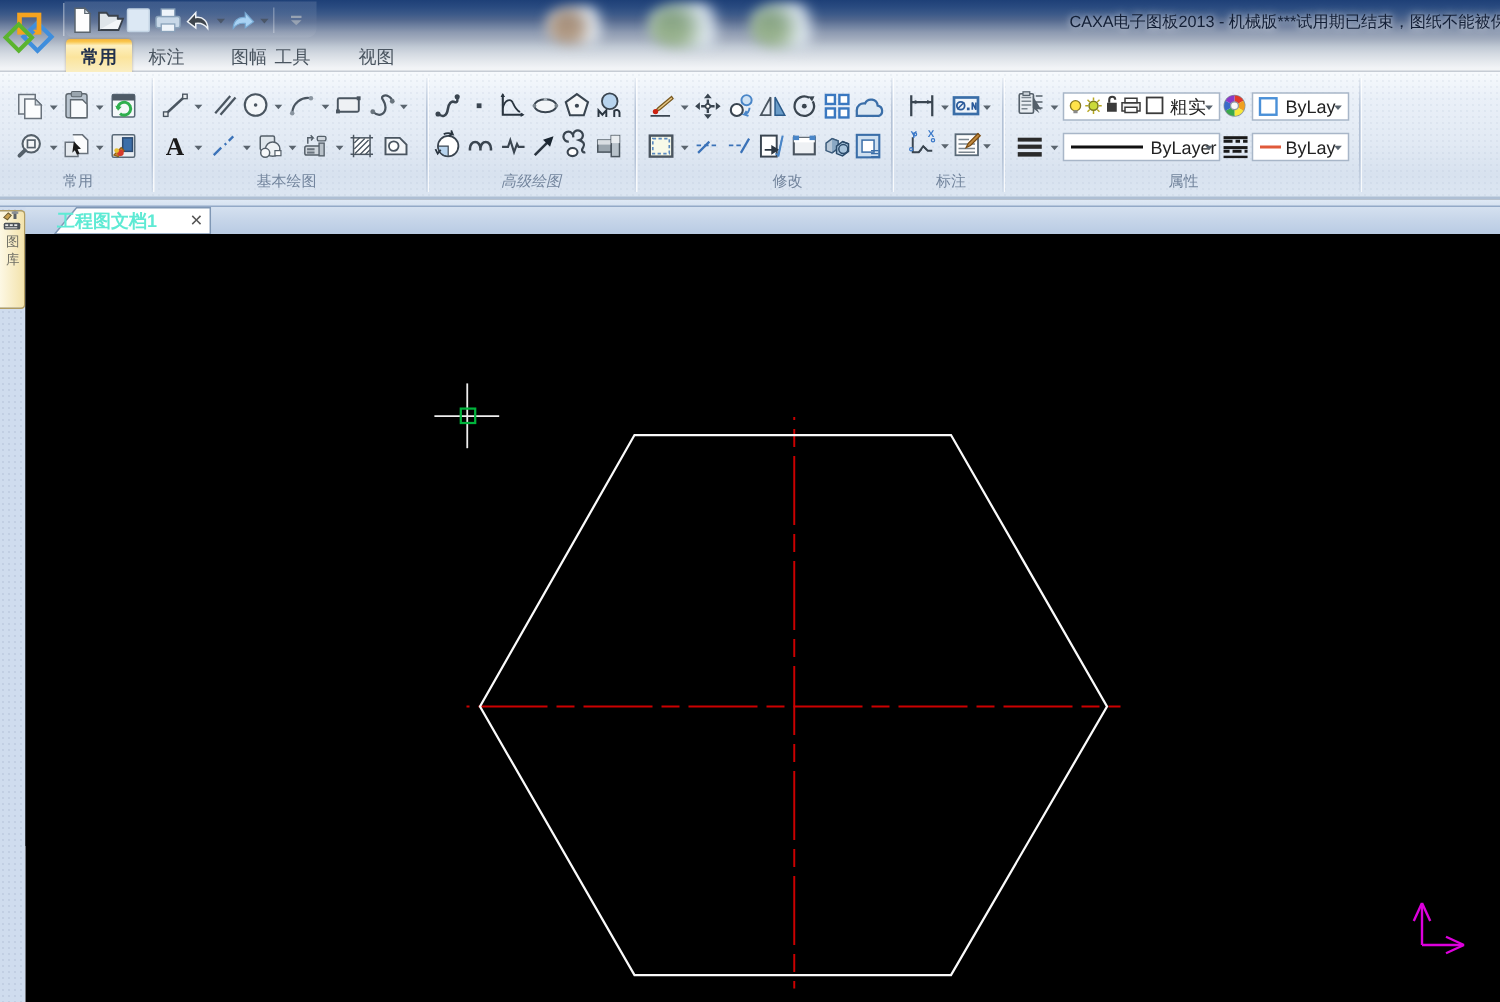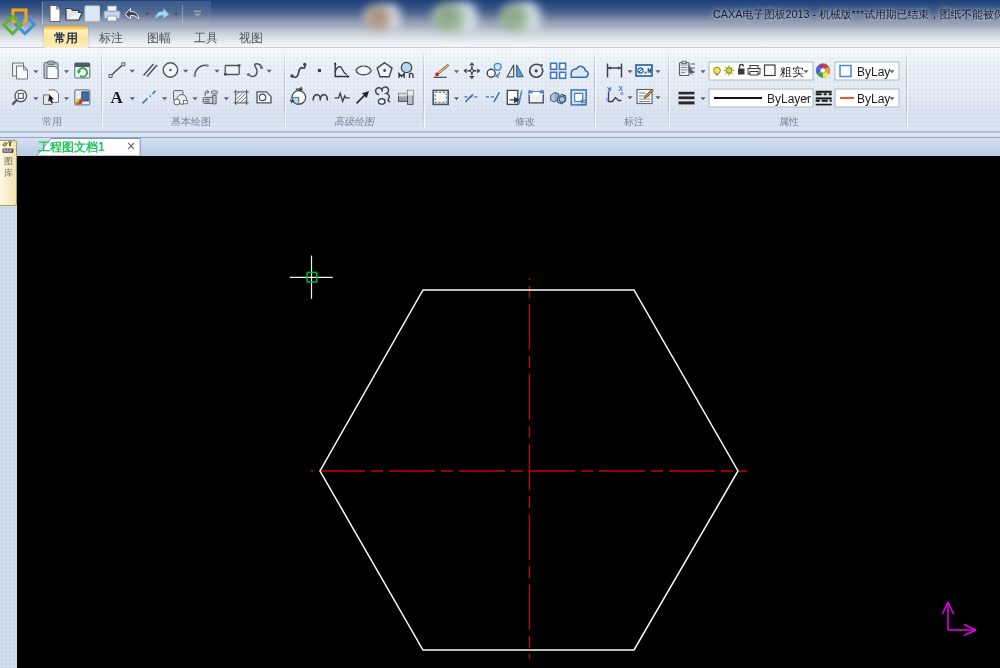--- a/index.html
+++ b/index.html
@@ -34,21 +34,21 @@
   #ribbonline{left:0;top:131px;width:1000px;height:2px;background:#aebfd4;}
   .gsep{top:52px;width:1px;height:76px;background:linear-gradient(180deg,rgba(160,175,198,.15),#b4c2d6 30%,#b4c2d6 70%,rgba(160,175,198,.15));
     box-shadow:1px 0 0 rgba(255,255,255,.8);}
   .glabel{top:115px;height:13px;font-size:10px;color:#72849c;text-align:center;line-height:13px;}
   
   #dbar{left:0;top:133px;width:1000px;height:23px;
     background:linear-gradient(180deg,#dfe9f5 0%,#d5e1f0 20%,#c6d5e9 60%,#b9cbe3 100%);}
   #dbarline{left:0;top:137px;width:1000px;height:1px;background:#93a9c7;}
   #doctab{left:20px;top:138px;width:121px;height:18px;}
   #doctab svg{display:block;}
-  #doctabtxt{left:38px;top:139px;width:86px;height:16px;font-weight:bold;font-size:12px;color:#22c55e;}
+  #doctabtxt{left:38px;top:139px;width:86px;height:16px;font-weight:bold;font-size:12px;color:#5eead4;}
   #docx{left:124px;top:140px;width:14px;height:14px;color:#555;font-size:14px;line-height:13px;text-align:center;}
   
   #lsb{left:0;top:138px;width:17px;height:530px;background:#cfdcee;
     background-image:radial-gradient(rgba(130,148,178,.18) .7px,transparent .9px);background-size:4px 4px;}
   #lsbpanel{left:0;top:140px;width:16px;height:64px;border:1px solid #b09c62;border-left:none;
     background:linear-gradient(90deg,#fdf8e4,#f3e3ac);border-radius:0 3px 3px 0;}
   .vchar{left:4px;width:11px;height:11px;font-size:9px;color:#6e6e64;line-height:11px;}
   
   #canvas{left:17px;top:156px;width:983px;height:512px;background:#000;}
 </style>
@@ -108,22 +108,22 @@
       <g fill="#97a2b2">
           <rect x="194" y="10.5" width="7" height="1.5"></rect>
           <path d="M194,13.5 h7 l-3.5,3.4 Z"></path>
         </g>
     </svg>
   </div>
 
   <div class="abs" id="tabline"></div>
   <div class="abs" id="tabactive">常用</div>
   <div class="abs rtab" style="left:92px;width:38px;">标注</div>
-  <div class="abs rtab" style="left:140px;width:38px;">图幅</div>
-  <div class="abs rtab" style="left:187px;width:38px;">工具</div>
+  <div class="abs rtab" style="left:140px;width:38px;text-align:right;">图幅</div>
+  <div class="abs rtab" style="left:176px;width:38px;">工具</div>
   <div class="abs rtab" style="left:232px;width:38px;">视图</div>
 
   <div class="abs" id="ribbon">
       <div class="abs dots"></div>
     </div>
   <div class="abs gsep" style="left:101px;"></div>
   <div class="abs gsep" style="left:283.5px;"></div>
   <div class="abs gsep" style="left:423px;"></div>
   <div class="abs gsep" style="left:593.5px;"></div>
   <div class="abs gsep" style="left:668px;"></div>

